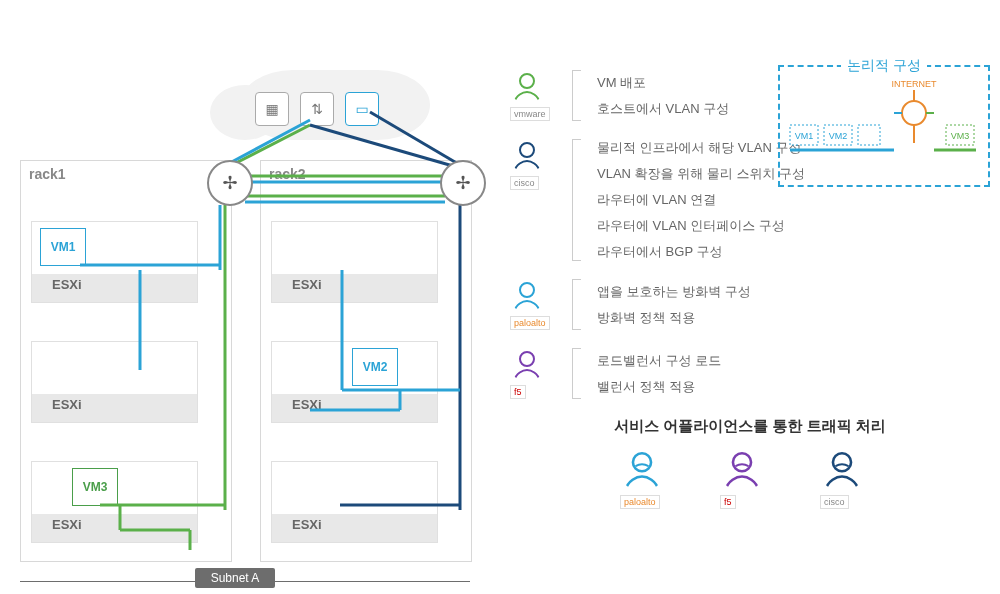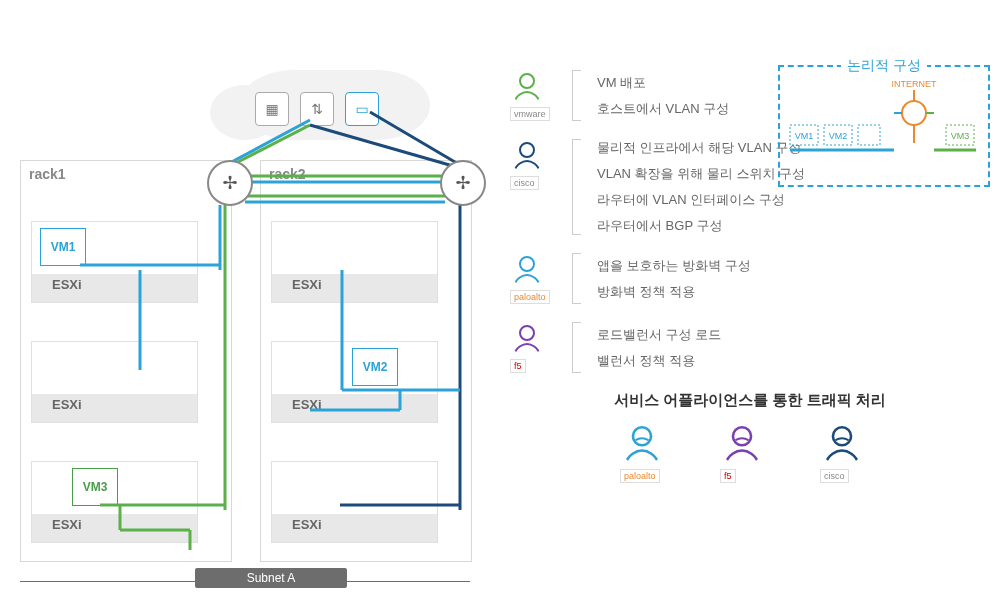--- a/index.html
+++ b/index.html
@@ -49,23 +49,23 @@
     background:#e8e8e8; padding:3px 20px; color:#666; font-size:13px;
   }
   .vm {
     position:absolute; width:44px; height:36px; border:1px solid;
     background:#fff; font-size:12px; display:flex; align-items:center; justify-content:center;
   }
   .vm-blue { border-color:#2ba3d6; color:#2ba3d6; }
   .vm-cyan { border-color:#2ba3d6; color:#2ba3d6; }
   .vm-green{ border-color:#4a9e4a; color:#4a9e4a; }
   .subnet-label {
-    position:absolute; bottom:-4px; left:185px; width:120px;
+    position:absolute; bottom:-4px; left:185px; width:80px;
     background:#6d6d6d; color:#fff; font-size:12px; text-align:center;
-    padding:3px 16px; border-radius:2px; z-index:10;
+    padding:3px 0; border-radius:2px; z-index:10;
   }
   .arrow-line { position:absolute; height:1px; background:#6d6d6d; bottom:2px; }
   .arrow-line::before, .arrow-line::after {
     content:""; position:absolute; width:0; height:0; border:5px solid transparent; top:-4px;
   }
   
   .right { position: absolute; left: 500px; top: 60px; width: 480px; }
   .role-row { display:flex; margin-bottom:18px; gap:16px; }
   .role-icon {
     width:46px; flex-shrink:0; display:flex; flex-direction:column; align-items:flex-start;
@@ -213,20 +213,21 @@
         <svg class="person" viewBox="0 0 34 34">
             <circle cx="17" cy="11" r="7" fill="none" stroke="#1c4a7a" stroke-width="2"></circle>
             <path d="M4 33c2-8 9-11 13-11s11 3 13 11" fill="none" stroke="#1c4a7a" stroke-width="2"></path>
           </svg>
         <div class="role-brand">cisco</div>
       </div>
       <div class="bracket"></div>
       <div class="role-items">
         <div>물리적 인프라에서 해당 VLAN 구성</div>
         <div>VLAN 확장을 위해 물리 스위치 구성</div>
+        <div>라우터에 VLAN 연결</div>
         <div>라우터에 VLAN 인터페이스 구성</div>
         <div>라우터에서 BGP 구성</div>
       </div>
     </div>
 
     <div class="role-row">
       <div class="role-icon">
         <svg class="person" viewBox="0 0 34 34">
             <circle cx="17" cy="11" r="7" fill="none" stroke="#2ba3d6" stroke-width="2"></circle>
             <path d="M4 33c2-8 9-11 13-11s11 3 13 11" fill="none" stroke="#2ba3d6" stroke-width="2"></path>

